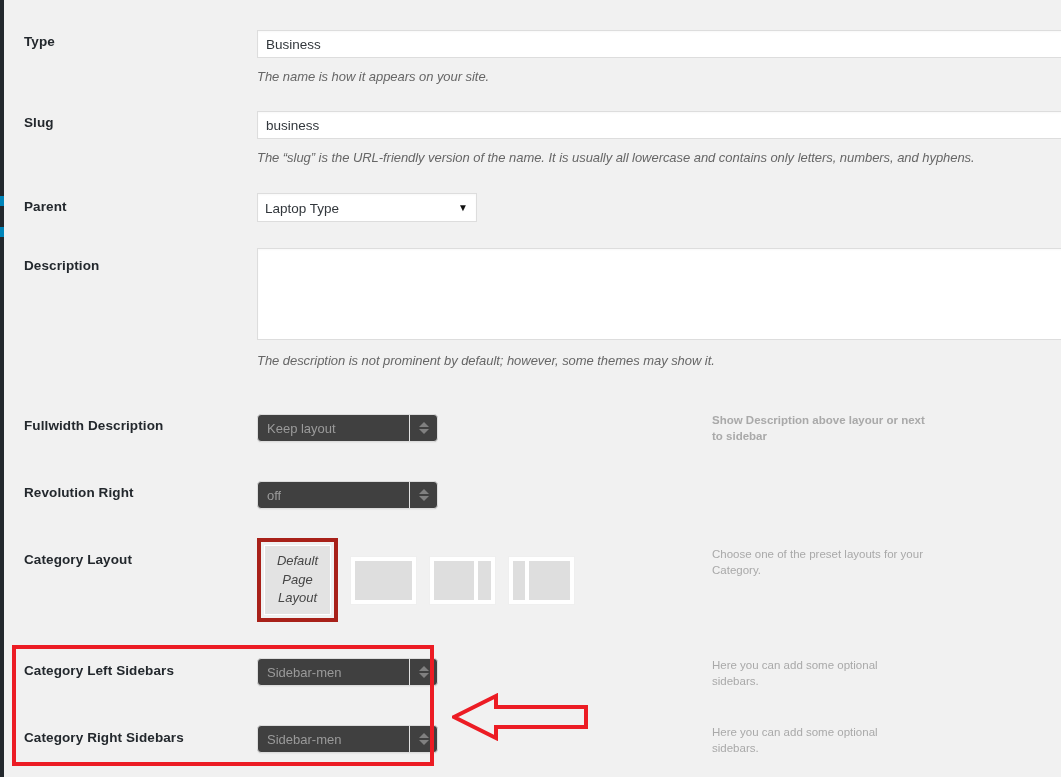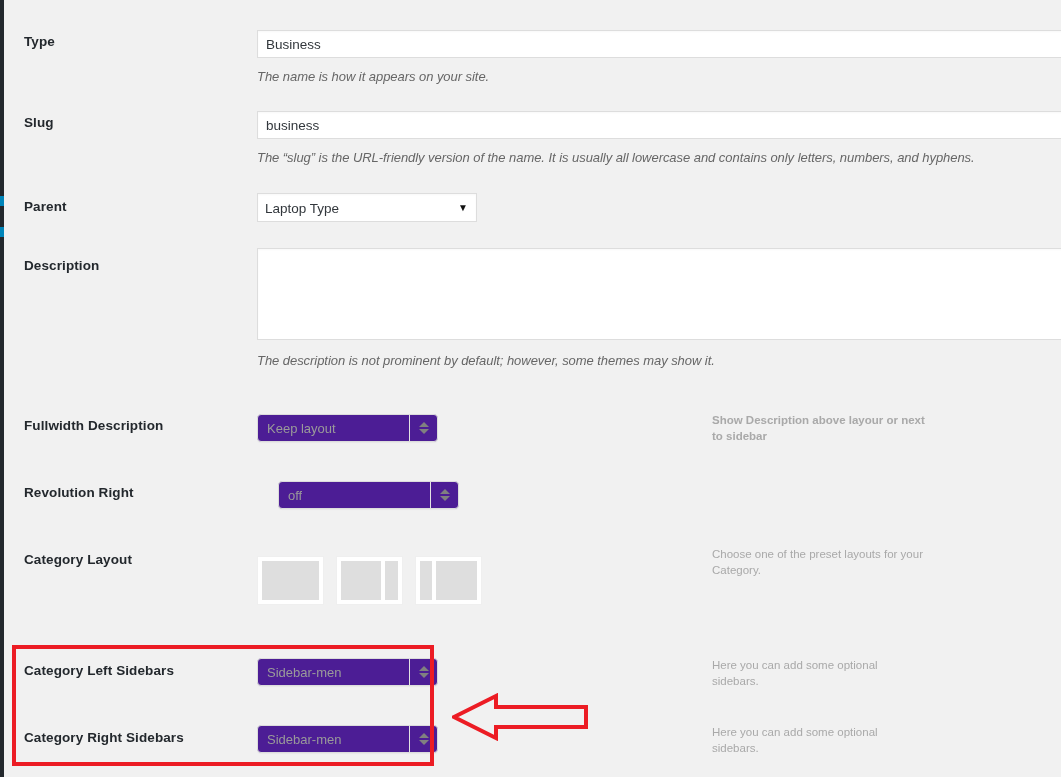--- a/index.html
+++ b/index.html
@@ -124,21 +124,21 @@
     font-size: 10px;
     color: #111;
     line-height: 1;
   }
 
   
   .os-select {
     box-sizing: border-box;
     width: 181px;
     height: 28px;
-    background: #4c1d95;
+    background: #404040;
     border: 1px solid #dcdcdc;
     border-radius: 4px;
     position: relative;
     font-family: "Liberation Sans", sans-serif;
     font-size: 13px;
     color: #9a9a9a;
     display: flex;
     align-items: center;
     box-shadow: 0 1px 1px rgba(0,0,0,0.04);
   }
@@ -310,34 +310,41 @@
             <span class="up"></span>
             <span class="dn"></span>
           </div>
         </div>
       </div>
       <div class="sidehelp" style="top:-6px;font-weight:bold;">Show Description above layour or next to sidebar</div>
     </div>
 
     <div class="row" style="top:459px;">
       <div class="label">Revolution Right</div>
-      <div class="field-col" style="top:-4px;margin-left:21px;">
+      <div class="field-col" style="top:-4px;">
         <div class="os-select">
           <div class="os-val">off</div>
           <div class="os-btn">
             <span class="up"></span>
             <span class="dn"></span>
           </div>
         </div>
       </div>
     </div>
 
     <div class="row" style="top:526px;">
       <div class="label">Category Layout</div>
       <div class="layouts" style="top:-14px;">
+        <div class="thumb-default-wrap">
+          <div class="thumb-default">
+            <span>Default</span>
+            <span>Page</span>
+            <span>Layout</span>
+          </div>
+        </div>
         <div class="thumb one" style="margin-top:18px;">
           <div class="blk"></div>
         </div>
         <div class="thumb two" style="margin-top:18px;">
           <div class="blk a"></div>
           <div class="blk b"></div>
         </div>
         <div class="thumb three" style="margin-top:18px;">
           <div class="blk a"></div>
           <div class="blk b"></div>

